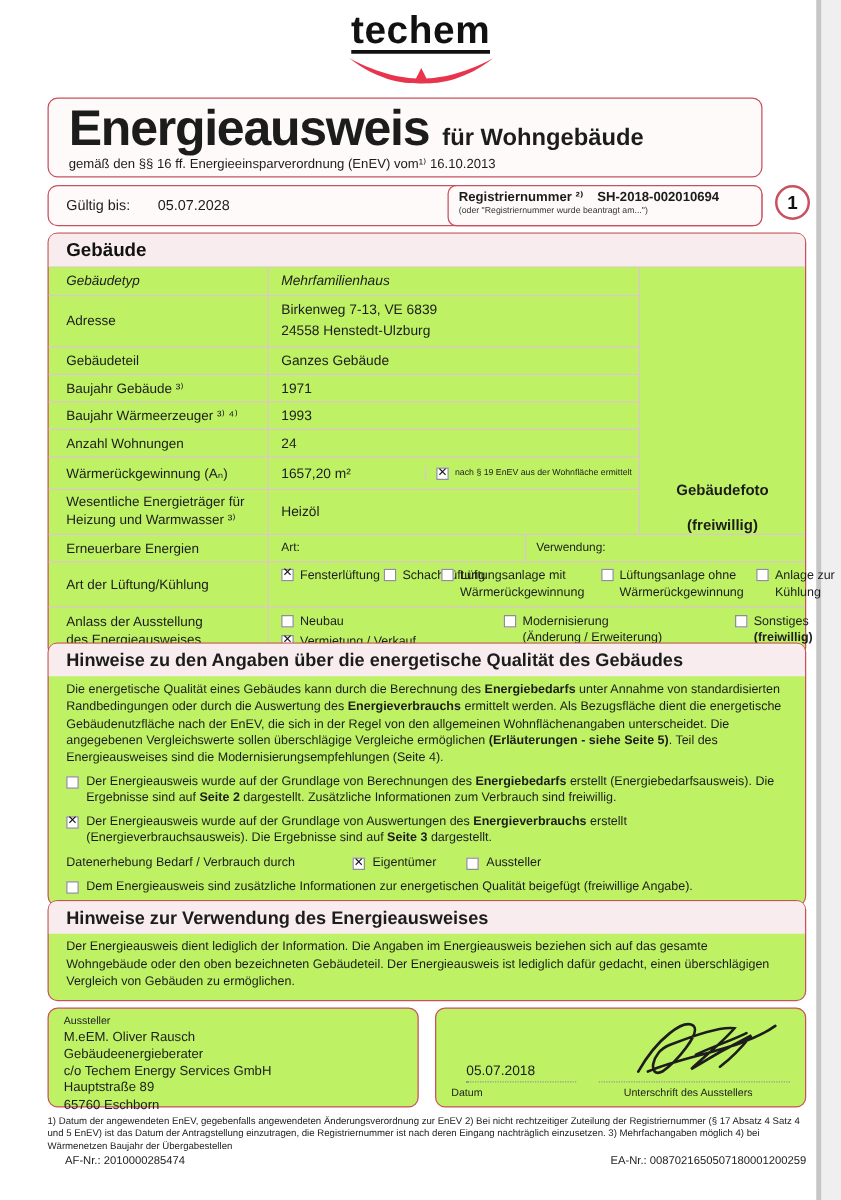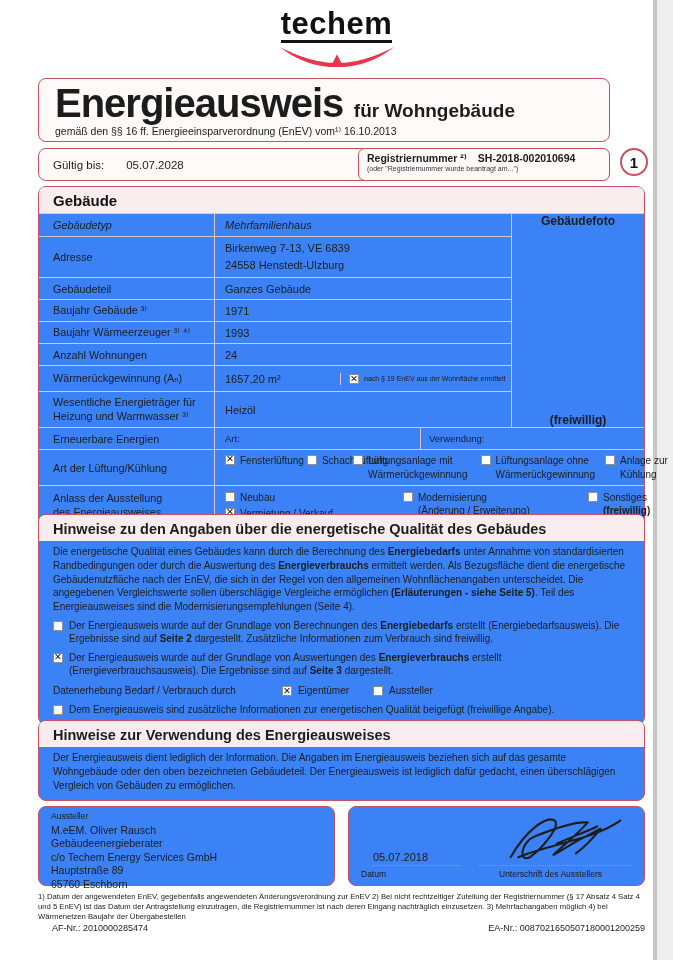--- a/index.html
+++ b/index.html
@@ -9,21 +9,21 @@
   .scan-edge{position:absolute;top:0;bottom:0;left:653px;width:4px;background:#c6c6c6;}
   .scan-edge2{position:absolute;top:0;bottom:0;left:657px;right:0;background:#efefef;}
 
   
   .logo{position:absolute;top:8px;left:0;width:673px;text-align:center;}
   .logo-word{display:inline-block;font-size:31px;font-weight:bold;letter-spacing:0.5px;
              color:#111;border-bottom:3px solid #111;padding-bottom:1px;line-height:1;}
   .logo-swoosh{display:block;margin:2px auto 0;}
 
   
-  .rbox{position:absolute;border:1.6px solid #c9505e;border-radius:8px;background:#3b82f6;box-sizing:border-box;}
+  .rbox{position:absolute;border:1.6px solid #c9505e;border-radius:8px;background:#bef264;box-sizing:border-box;}
   .strip{background:#f8ecee;border-radius:6px 6px 0 0;padding:5px 14px 4px;}
   .strip h2{margin:0;font-size:15px;font-weight:bold;color:#111;}
 
   
   .title-box{left:38px;top:78px;width:572px;height:64px;padding:4px 0 0 16px;background:#fefafa;}
   .t-heading{font-size:40px;font-weight:bold;letter-spacing:-1px;line-height:1;display:inline-block;}
   .t-subheading{font-size:19px;font-weight:bold;display:inline-block;margin-left:6px;}
   .t-subtitle{font-size:10.5px;margin-top:2px;}
 
   
@@ -38,21 +38,21 @@
   .page-circle{position:absolute;left:620px;top:148px;width:28px;height:28px;border:2px solid #c9505e;
                border-radius:50%;display:flex;align-items:center;justify-content:center;
                font-size:15px;font-weight:bold;color:#111;background:#fff;box-sizing:border-box;}
 
   
   .geb-box{left:38px;top:186px;width:607px;}
   .geb-strip{border-bottom:1px solid #dcc6c9;}
   .g-top{display:flex;}
   .g-left{flex:1;min-width:0;}
   .photo-cell{width:132px;border-left:1px solid #dcc6c9;display:flex;flex-direction:column;
-              align-items:center;justify-content:space-between;gap:14px;font-size:12px;font-weight:bold;}
+              align-items:center;justify-content:flex-end;gap:14px;font-size:12px;font-weight:bold;}
   .g-row{display:flex;align-items:center;border-top:1px solid #dcc6c9;min-height:22px;box-sizing:border-box;}
   .g-top .g-row:first-child{border-top:none;font-style:italic;}
   .g-label{width:176px;flex:none;padding:3px 6px 3px 14px;font-size:10.8px;box-sizing:border-box;align-self:stretch;
            border-right:1px solid #dcc6c9;display:flex;align-items:center;}
   .g-value{flex:1;padding:3px 0 3px 10px;font-size:11px;display:flex;align-items:center;min-width:0;}
   .g-value .two-line{line-height:1.55;}
   .gnf-val{width:115px;flex:none;}
   .gnf-cb{flex:1;align-self:stretch;border-left:1px solid #dcc6c9;display:flex;align-items:center;gap:5px;
           padding-left:8px;font-size:7px;}
   .ee-art{flex:1;font-size:9.5px;align-self:stretch;display:flex;align-items:center;padding-left:10px;}

